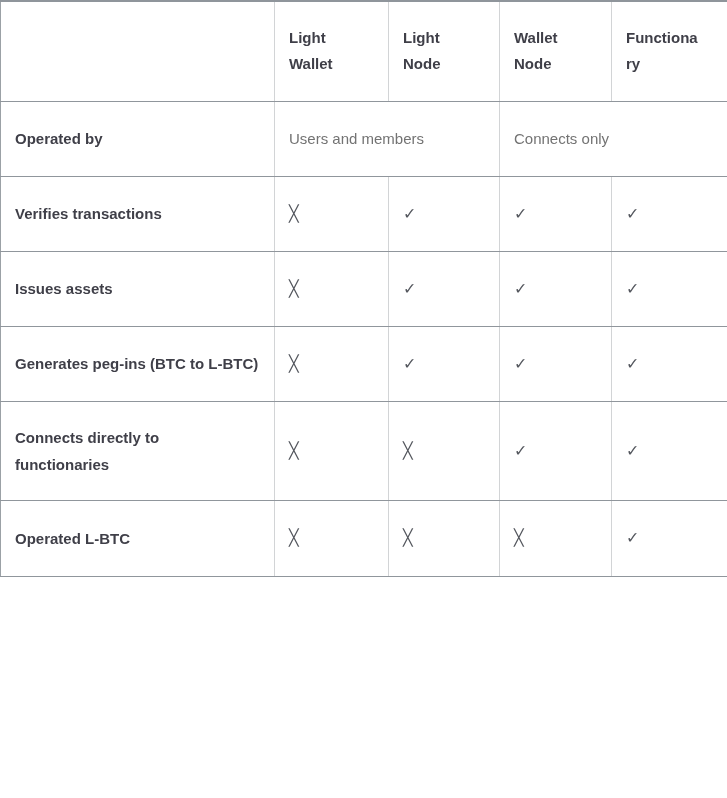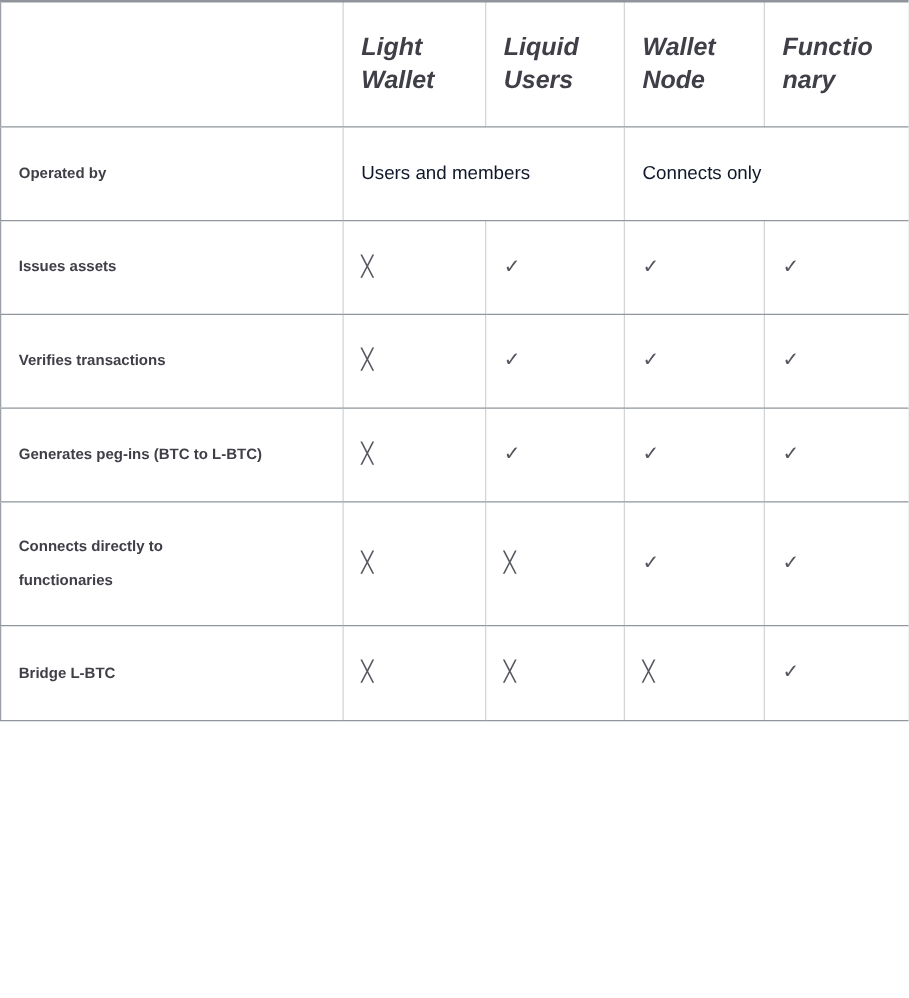--- a/index.html
+++ b/index.html
@@ -33,45 +33,44 @@
     overflow: hidden;
   }
   td:last-child, th:last-child {
     border-right: 0;
   }
   tr.h-header  { height: 100px; }
   tr.h-std     { height: 75px; }
   tr.h-tall    { height: 99px; }
   tr.h-last    { height: 76px; }
   th {
-    font-size: 20px;
+    font-size: 15px;
     font-weight: bold;
     color: #3f3f48;
     line-height: 26px;
-    font-style: italic;
   }
   .hdr-span {
     display: inline-block;
     max-width: 75px;
     overflow-wrap: anywhere;
   }
   .row-label {
-    font-size: 12px;
+    font-size: 15px;
     font-weight: bold;
     color: #3f3f48;
     line-height: 27px;
   }
   .wrap-span {
     display: inline-block;
     max-width: 180px;
   }
   .value-text {
     font-size: 15px;
     font-weight: normal;
-    color: #0f172a;
+    color: #737373;
   }
   .mark {
     font-size: 16px;
     color: #54575e;
     line-height: 16px;
   }
 </style>
 </head>
 <body>
 
@@ -82,42 +81,42 @@
       <col style="width:114px">
       <col style="width:111px">
       <col style="width:112px">
       <col style="width:116px">
     </colgroup>
 
     <tbody>
         <tr class="h-header">
       <th></th>
       <th><span class="hdr-span">Light Wallet</span></th>
-      <th><span class="hdr-span">Liquid Users</span></th>
+      <th><span class="hdr-span">Light Node</span></th>
       <th><span class="hdr-span">Wallet Node</span></th>
       <th><span class="hdr-span">Functionary</span></th>
     </tr>
 
     <tr class="h-std">
       <td><span class="row-label">Operated by</span></td>
       <td colspan="2"><span class="value-text">Users and members</span></td>
       <td colspan="2"><span class="value-text">Connects only</span></td>
     </tr>
 
 
     <tr class="h-std">
-      <td><span class="row-label">Issues assets</span></td>
+      <td><span class="row-label">Verifies transactions</span></td>
       <td><span class="mark">╳</span></td>
       <td><span class="mark">✓</span></td>
       <td><span class="mark">✓</span></td>
       <td><span class="mark">✓</span></td>
     </tr>
 
     <tr class="h-std">
-      <td><span class="row-label">Verifies transactions</span></td>
+      <td><span class="row-label">Issues assets</span></td>
       <td><span class="mark">╳</span></td>
       <td><span class="mark">✓</span></td>
       <td><span class="mark">✓</span></td>
       <td><span class="mark">✓</span></td>
     </tr>
 
     <tr class="h-std">
       <td><span class="row-label">Generates peg-ins (BTC to L-BTC)</span></td>
       <td><span class="mark">╳</span></td>
       <td><span class="mark">✓</span></td>
@@ -129,21 +128,21 @@
       <td><span class="row-label wrap-span">Connects directly to functionaries</span></td>
       <td><span class="mark">╳</span></td>
       <td><span class="mark">╳</span></td>
       <td><span class="mark">✓</span></td>
       <td><span class="mark">✓</span></td>
     </tr>
 
 
 
     <tr class="h-last">
-      <td><span class="row-label">Bridge L-BTC</span></td>
+      <td><span class="row-label">Operated L-BTC</span></td>
       <td><span class="mark">╳</span></td>
       <td><span class="mark">╳</span></td>
       <td><span class="mark">╳</span></td>
       <td><span class="mark">✓</span></td>
     </tr>
   </tbody>
     </table>
 </div>
 
 </body></html>

